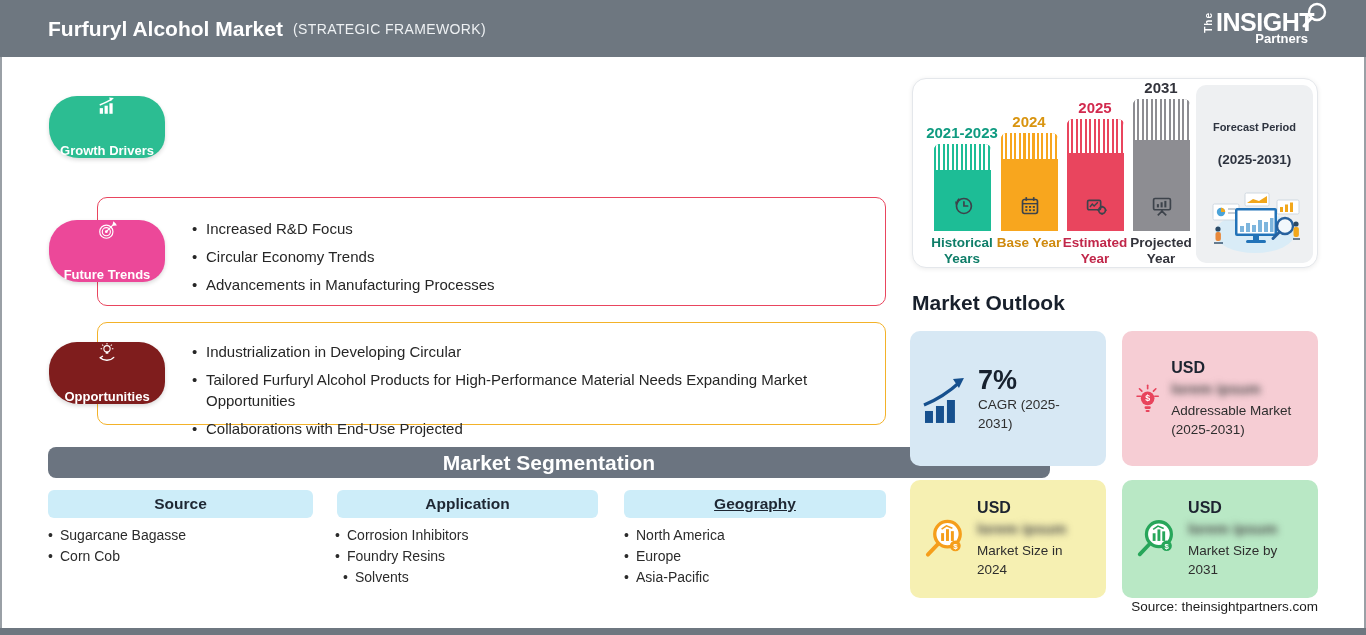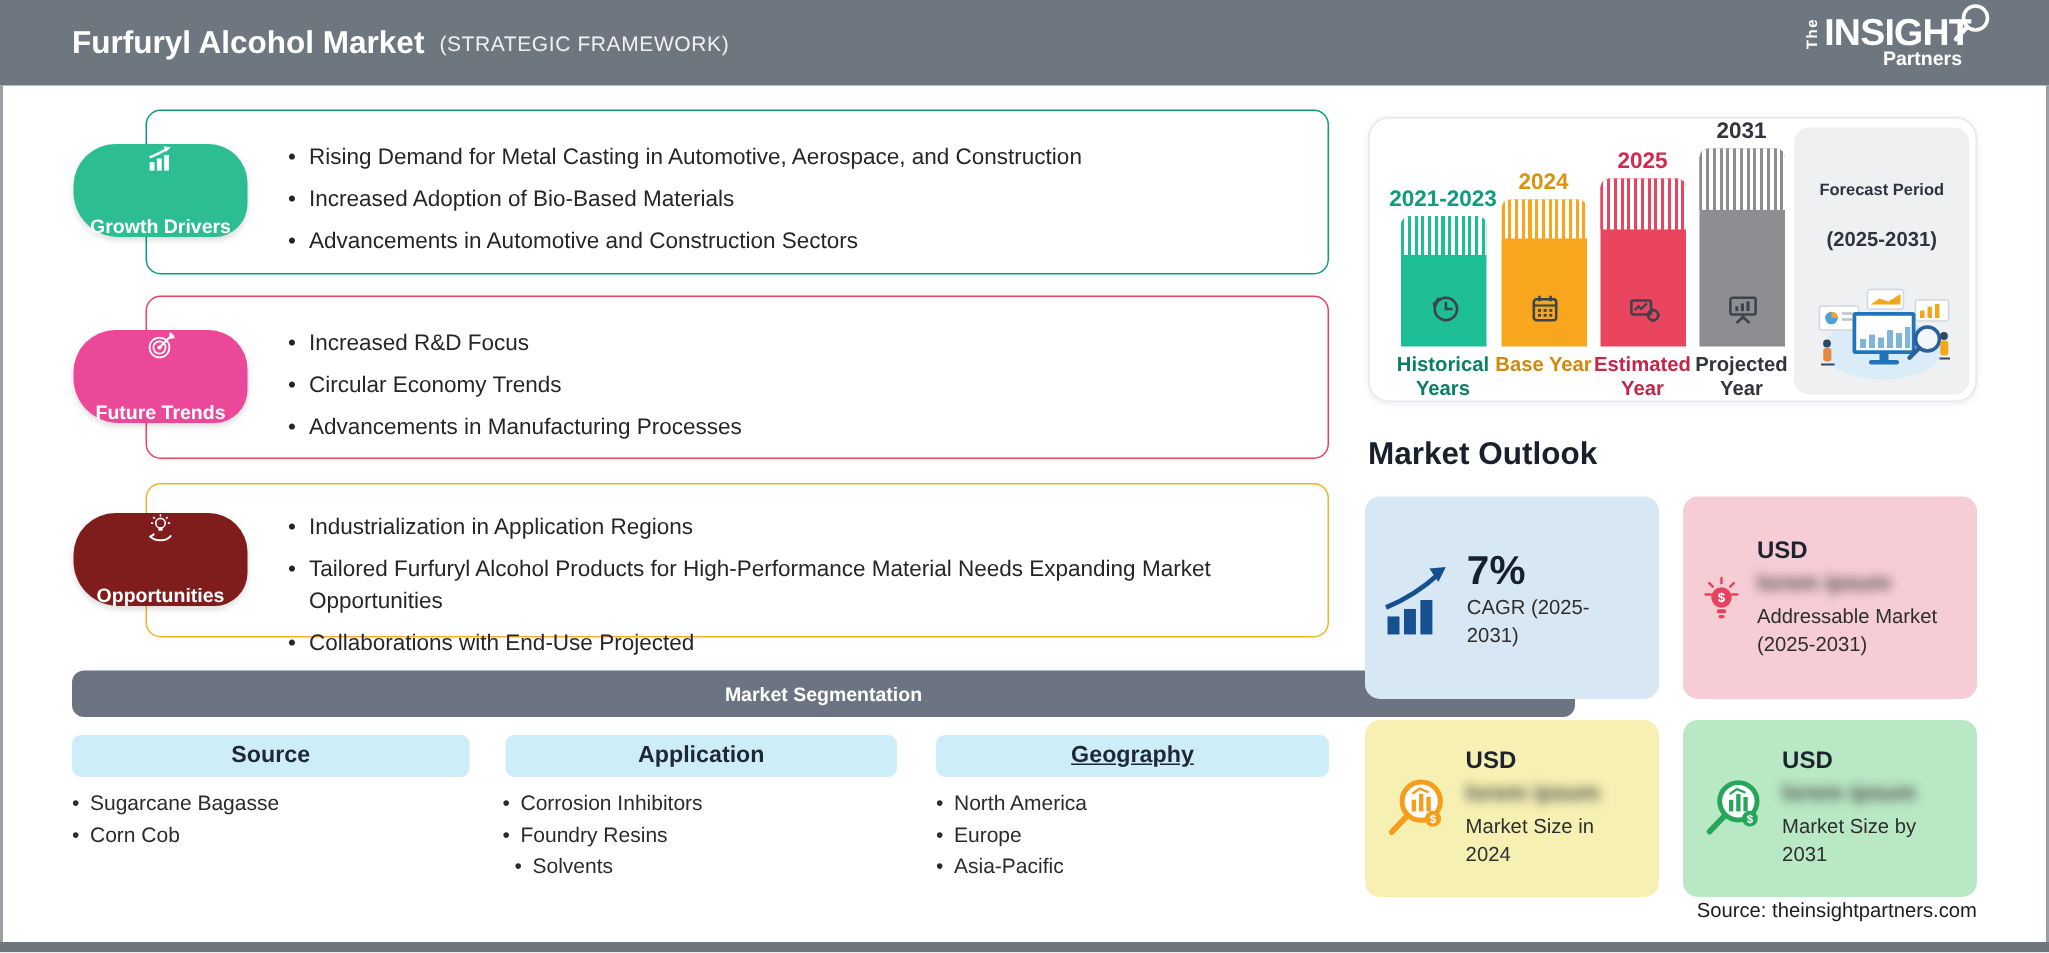--- a/index.html
+++ b/index.html
@@ -29,21 +29,21 @@
   .sec-box li { position:relative; font-size:15px; color:#262626; line-height:21px; margin-bottom:7px; padding-left:14px; }
   .sec-box li::before { content:"•"; position:absolute; left:0; color:#262626; }
 
   .badge { left:49px; width:116px; height:62px; border-radius:28px 26px 22px 30px; display:flex; flex-direction:column; align-items:center; justify-content:center; z-index:5; box-shadow:0 2px 4px rgba(0,0,0,.15);gap:24px; }
   .badge span { color:#fff; font-size:13px; font-weight:bold; margin-top:2px; }
   .badge-g { top:96px;  background:#2cbd92; }
   .badge-r { top:220px; background:#ec4899; }
   .badge-o { top:342px; background:#7f1d1d; }
 
   
-  .seg-bar { left:48px; top:447px; width:1002px; height:31px; background:#6b7480; border-radius:8px; color:#fff; font-size:13px; font-weight:bold; text-align:center; line-height:31px; }
+  .seg-bar { left:48px; top:447px; width:1002px; height:31px; background:#6b7480; border-radius:8px; color:#fff; font-size:21px; font-weight:bold; text-align:center; line-height:31px; }
   .pill { top:490px; height:28px; background:#cdedf9; border-radius:6px; color:#1e2733; font-size:15.5px; font-weight:bold; text-align:center; line-height:28px; }
   .pill-src { left:48px;  width:265px; }
   .pill-app { left:337px; width:261px; }
   .pill-geo { left:624px; width:262px;text-decoration:underline; }
   .seg-list { list-style:none; top:525px; }
   .seg-list li { position:relative; font-size:14px; color:#2b2b2b; line-height:21px; padding-left:12px; }
   .seg-list li::before { content:"•"; position:absolute; left:0; color:#2b2b2b; }
   .list-src { left:48px; }
   .list-app { left:335px; }
   .list-app li.indent { margin-left:8px; }
@@ -110,27 +110,20 @@
         <span class="logo-insight">INSIGHT</span>
         <span class="logo-partners">Partners</span>
         <svg class="logo-mag" width="34" height="34" viewBox="0 0 34 34">
           <circle cx="21" cy="11" r="8" fill="none" stroke="#ffffff" stroke-width="2.4"></circle>
           <line x1="15.5" y1="17" x2="8" y2="25" stroke="#ffffff" stroke-width="3" stroke-linecap="round"></line>
         </svg>
       </div>
     </div>
   </div>
 
-  <div class="abs sec-box box-g">
-    <ul>
-      <li>Rising Demand for Metal Casting in Automotive, Aerospace, and Construction</li>
-      <li>Increased Adoption of Bio-Based Materials</li>
-      <li>Advancements in Automotive and Construction Sectors</li>
-    </ul>
-  </div>
   <div class="abs badge badge-g">
     <svg width="26" height="26" viewBox="0 0 26 26">
       <rect x="4" y="15" width="4" height="7" fill="#fff"></rect>
       <rect x="10" y="12" width="4" height="10" fill="#fff"></rect>
       <rect x="16" y="9" width="4" height="13" fill="#fff"></rect>
       <path d="M4 11 C 9 9, 14 7, 19 3.5" stroke="#fff" stroke-width="2" fill="none"></path>
       <polygon points="15.5,2 21.5,2.5 17.5,6.5" fill="#fff"></polygon>
     </svg>
     <span>Growth Drivers</span>
   </div>
@@ -148,21 +141,21 @@
       <circle cx="12" cy="15" r="5.2" fill="none" stroke="#fff" stroke-width="1.5"></circle>
       <circle cx="12" cy="15" r="1.8" fill="#fff"></circle>
       <line x1="12" y1="15" x2="21" y2="6" stroke="#fff" stroke-width="1.6"></line>
       <polygon points="20,6.5 21,1.5 24,4.5 25.5,7 20.5,7.5" fill="#fff"></polygon>
     </svg>
     <span>Future Trends</span>
   </div>
 
   <div class="abs sec-box box-o">
     <ul>
-      <li>Industrialization in Application Regions</li>
+      <li>Industrialization in Developing Circular</li>
       <li>Tailored Furfuryl Alcohol Products for High-Performance Material Needs Expanding Market Opportunities</li>
       <li>Collaborations with End-Use Projected</li>
     </ul>
   </div>
   <div class="abs badge badge-o">
     <svg width="28" height="28" viewBox="0 0 28 28">
       <circle cx="14" cy="9" r="4.2" fill="none" stroke="#fff" stroke-width="1.5"></circle>
       <rect x="12" y="13.2" width="4" height="2.6" rx="1" fill="#fff"></rect>
       <line x1="14" y1="1.2" x2="14" y2="3.2" stroke="#fff" stroke-width="1.4"></line>
       <line x1="7.5" y1="3.5" x2="9" y2="5" stroke="#fff" stroke-width="1.4"></line>

